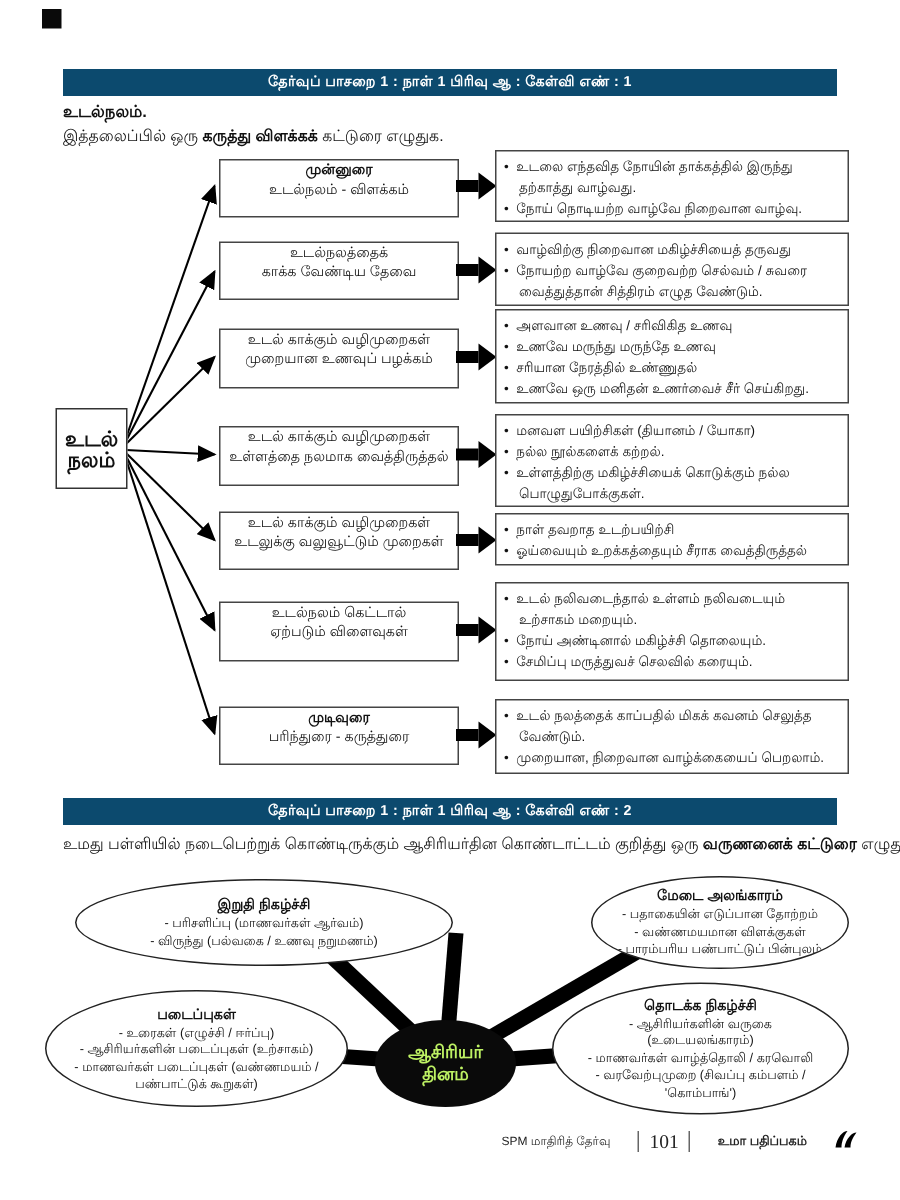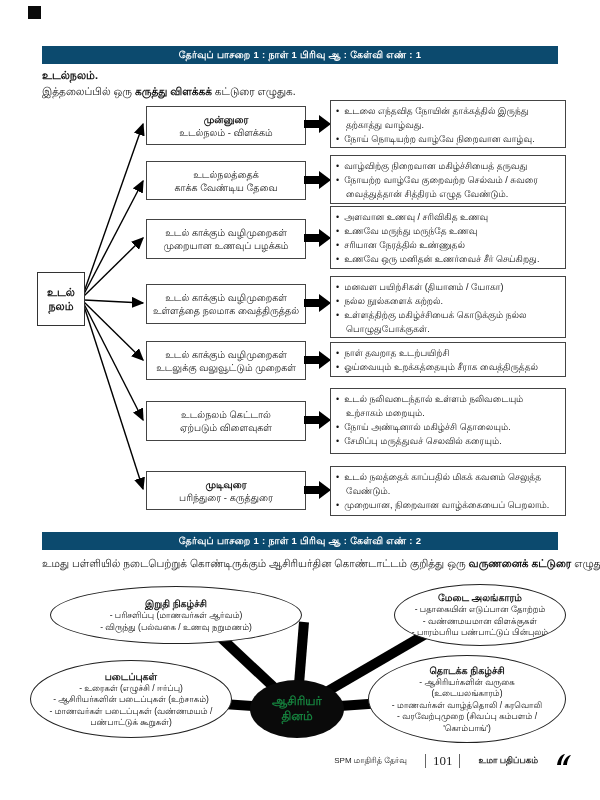--- a/index.html
+++ b/index.html
@@ -8,40 +8,40 @@
   .corner-mark{position:absolute;left:28px;top:6px;width:13px;height:13px;background:#0a0a0a;}
   .hbar{position:absolute;left:42px;width:516px;height:18px;background:#0c4a6e;color:#fff;
         font-size:9.5px;font-weight:bold;text-align:center;line-height:18px;letter-spacing:.3px;}
   .hbar1{top:46px;} .hbar2{top:532px;}
   .topic{position:absolute;left:42px;top:69px;font-size:11px;font-weight:bold;}
   .intro{position:absolute;left:42px;font-size:10.5px;white-space:nowrap;}
   .intro1{top:85px;} .intro2{top:557px;}
   .intro b{font-weight:bold;}
   .hub{position:absolute;left:37px;top:272px;width:46px;height:52px;border:1px solid #333;
        display:flex;flex-direction:column;justify-content:center;text-align:center;
-       font-size:11px;font-weight:bold;line-height:14px;background:#fff;}
+       font-size:14px;font-weight:bold;line-height:14px;background:#fff;}
   .lbox{position:absolute;left:146px;width:158px;border:1px solid #444;background:#fff;
-        display:flex;flex-direction:column;justify-content:center;text-align:center;
+        display:flex;flex-direction:column;justify-content:flex-start;text-align:center;
         font-size:9.5px;line-height:13px;overflow:hidden;}
   .lbox .t1b{font-weight:bold;}
   .rbox{position:absolute;left:330px;width:236px;border:1px solid #444;background:#fff;
         padding:3px 5px;box-sizing:border-box;font-size:9px;line-height:14px;overflow:hidden;}
   .bullet{padding-left:10px;text-indent:-10px;}
   .bullet::before{content:"•";margin-right:5px;}
   .barrow{position:absolute;left:304px;width:27px;height:18px;}
   .barrow .shaft{position:absolute;left:0;top:5px;width:15px;height:8px;background:#000;}
   .barrow .head{position:absolute;left:15px;top:0;width:0;height:0;
         border-left:12px solid #000;border-top:9px solid transparent;border-bottom:9px solid transparent;}
   svg.overlay{position:absolute;left:0;top:0;pointer-events:none;}
   .bubble{position:absolute;border:1px solid #222;border-radius:50%;background:#fff;
         display:flex;flex-direction:column;justify-content:center;text-align:center;
         font-size:8.5px;line-height:11.5px;padding:2px 8px;box-sizing:border-box;overflow:hidden;z-index:2;}
   .bubble .bt{font-weight:bold;font-size:9.5px;line-height:13px;}
   .center-node{position:absolute;left:250px;top:680px;width:94px;height:58px;border-radius:50%;
-        background:#0a0a0a;color:#15803d;display:flex;flex-direction:column;justify-content:center;
+        background:#0a0a0a;color:#bef264;display:flex;flex-direction:column;justify-content:center;
         text-align:center;font-size:12px;font-weight:bold;line-height:15px;z-index:2;}
   .footer{position:absolute;right:28px;top:753px;display:flex;align-items:center;gap:18px;
         font-size:8px;color:#222;}
   .footer .pnum{font-family:"Liberation Serif",serif;font-size:13px;font-weight:normal;
         padding:0 7px;border-left:1px solid #666;border-right:1px solid #666;line-height:14px;}
   .footer .pub{font-weight:bold;font-size:8.5px;}
   .footer .logo{display:inline-block;}
 </style>
 </head>
 <body>

